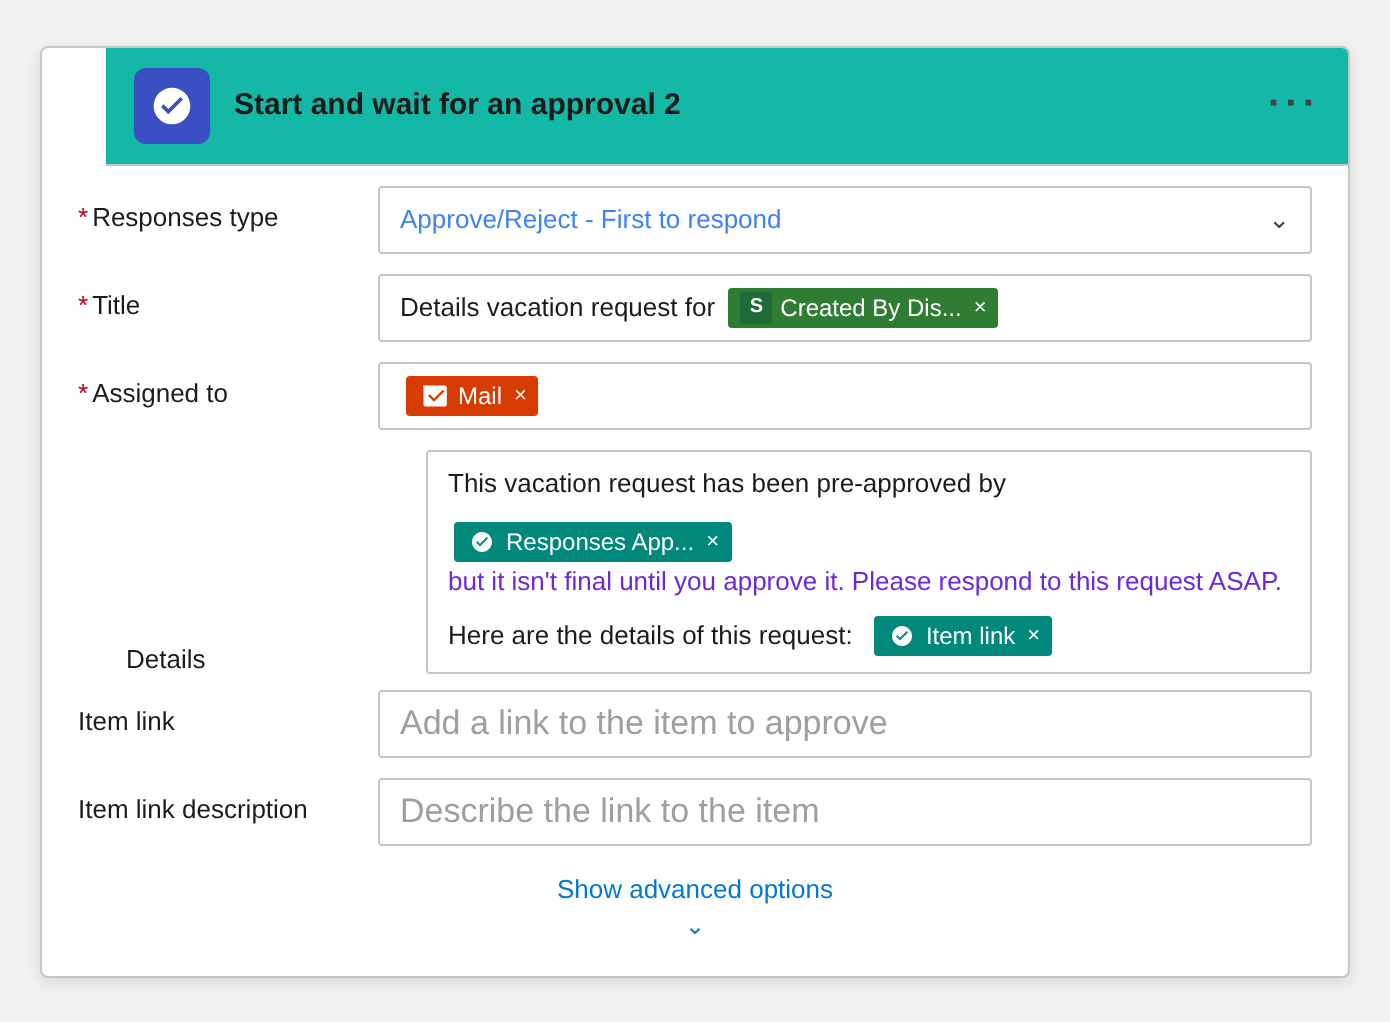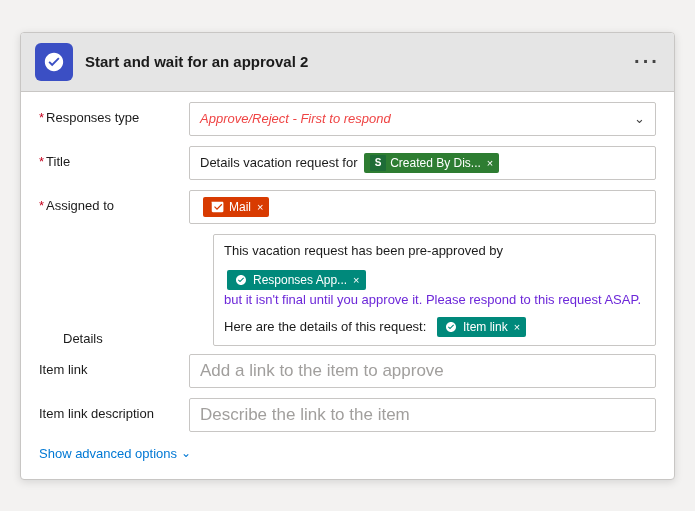--- a/index.html
+++ b/index.html
@@ -14,25 +14,26 @@
     }
     .card {
       background: #fff;
       border: 1.5px solid #c8c6c4;
       border-radius: 4px;
       width: 675px;
       box-shadow: 0 2px 8px rgba(0,0,0,0.12);
       overflow: hidden;
     }
     .card-header {
-      background: #e5e5e5;
+      background: #14b8a6;
       display: flex;
       align-items: center;
       padding: 10px 14px;
       border-bottom: 1.5px solid #c8c6c4;
+      margin-left: 32px;
     }
     .header-icon {
       width: 38px;
       height: 38px;
       background: #3b4fc4;
       border-radius: 6px;
       display: flex;
       align-items: center;
       justify-content: center;
       margin-right: 12px;
@@ -87,22 +88,21 @@
       display: flex;
       align-items: center;
       min-height: 34px;
     }
     .form-input.dropdown {
       justify-content: space-between;
       cursor: pointer;
     }
     .form-input.dropdown span.value {
       font-size: 13px;
-      color: #ef4444;
-      font-style: italic;
+      color: #3b82f6;
     }
     .form-input.dropdown .chevron {
       font-size: 13px;
       color: #444;
     }
     .chip {
       display: inline-flex;
       align-items: center;
       border-radius: 2px;
       padding: 2px 6px;
@@ -171,20 +171,21 @@
     }
     .show-advanced {
       color: #0078d4;
       font-size: 13px;
       cursor: pointer;
       display: flex;
       align-items: center;
       gap: 4px;
       margin-top: 8px;
       padding: 4px 0;
+      flex-direction: column;
     }
     .show-advanced .adv-chevron {
       font-size: 12px;
     }
   </style>
 </head>
 <body>
 
 <div class="card">
 

